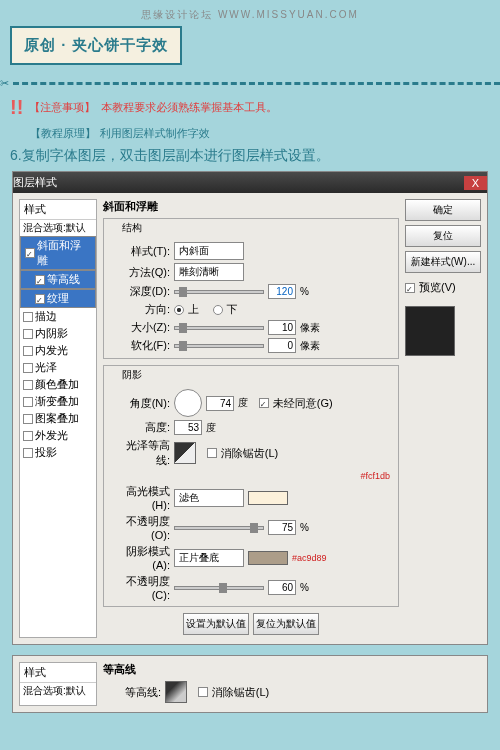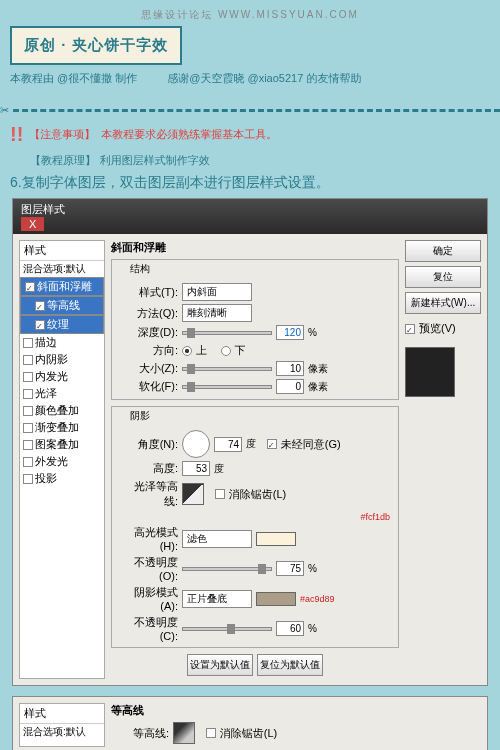--- a/index.html
+++ b/index.html
@@ -10,24 +10,24 @@
 .title-box { border: 2px solid #2a7b8c; padding: 8px 12px; color: #2a7b8c; font-size: 15px; font-weight: bold; letter-spacing: 1px; background: #f5f0e0; }
 .red-warn { color: #e04040; font-size: 11px; line-height: 1.6; }
 .credit { color: #2a7b8c; margin: 6px 0; font-size: 11px; display: flex; gap: 30px; }
 .scissor-line { display: flex; align-items: center; gap: 4px; color: #2a7b8c; margin: 4px 0; }
 .dashes { flex: 1; border-top: 3px dashed #2a7b8c; }
 .notice { color: #e04040; font-size: 13px; margin: 6px 10px; display: flex; align-items: center; gap: 6px; }
 .exclaim { font-size: 20px; font-weight: bold; color: #e85a5a; }
 .notice2 { color: #2a7b8c; font-size: 13px; margin: 4px 10px 4px 30px; }
 .step { color: #2a7b8c; font-size: 14px; margin: 6px 10px; }
 .dialog { background: #eceae5; border: 1px solid #888; margin: 4px 12px; position: relative; }
-.dlg-title { background: linear-gradient(#4a4a4a, #2a2a2a); color: #fff; padding: 3px 8px; font-size: 11px; display: flex; justify-content: space-between; align-items: flex-start; flex-direction: column; }
+.dlg-title { background: linear-gradient(#4a4a4a, #2a2a2a); color: #fff; padding: 3px 0; font-size: 11px; display: flex; justify-content: space-between; align-items: flex-end; }
 .close-x { background: #c74040; color: #fff; padding: 1px 8px; font-size: 11px; }
 .dlg-body { display: flex; padding: 6px; gap: 6px; }
-.styles-col { width: 86px; background: #fff; border: 1px solid #aaa; }
+.styles-col { width: 78px; background: #fff; border: 1px solid #aaa; }
 .styles-head { padding: 2px 4px; border-bottom: 1px solid #ccc; }
 .style-item { padding: 1px 3px; font-size: 10px; display: flex; align-items: center; gap: 2px; }
 .style-item.sel { background: #3a75c4; color: #fff; }
 .cb { width: 10px; height: 10px; border: 1px solid #888; background: #fff; display: inline-block; }
 .cb.chk::after { content: "✓"; font-size: 8px; position: relative; top: -2px; color: #333; }
 .main-col { flex: 1; }
 .group-box { border: 1px solid #aaa; padding: 2px 8px; margin-bottom: 6px; background: #eceae5; }
 .group-title { font-size: 10px; margin: -10px 0 4px 6px; background: #eceae5; display: inline-block; padding: 0 4px; }
 .row { display: flex; align-items: center; gap: 4px; margin: 3px 0; font-size: 10px; }
 .row label { width: 58px; text-align: right; }
@@ -52,24 +52,20 @@
 .dialog2 { background: #eceae5; border: 1px solid #888; margin: 10px 12px 0; display: flex; padding: 6px; gap: 6px; }
 </style>
 </head>
 <body>
 
 <div class="header">
   <div class="watermark">思缘设计论坛   WWW.MISSYUAN.COM</div>
   <div class="title-row">
     <div class="title-box">原创 · 夹心饼干字效</div>
   </div>
-  <div class="credit">
-    <span>本教程由 @很不懂撒 制作</span>
-    <span>感谢@天空霞晓 @xiao5217 的友情帮助</span>
-  </div>
 </div>
 
 <div class="scissor-line">
   <span>✂</span>
   <div class="dashes"></div>
 </div>
 
 <div class="notice">
   <span class="exclaim">!!</span>
   <span>【注意事项】</span>

